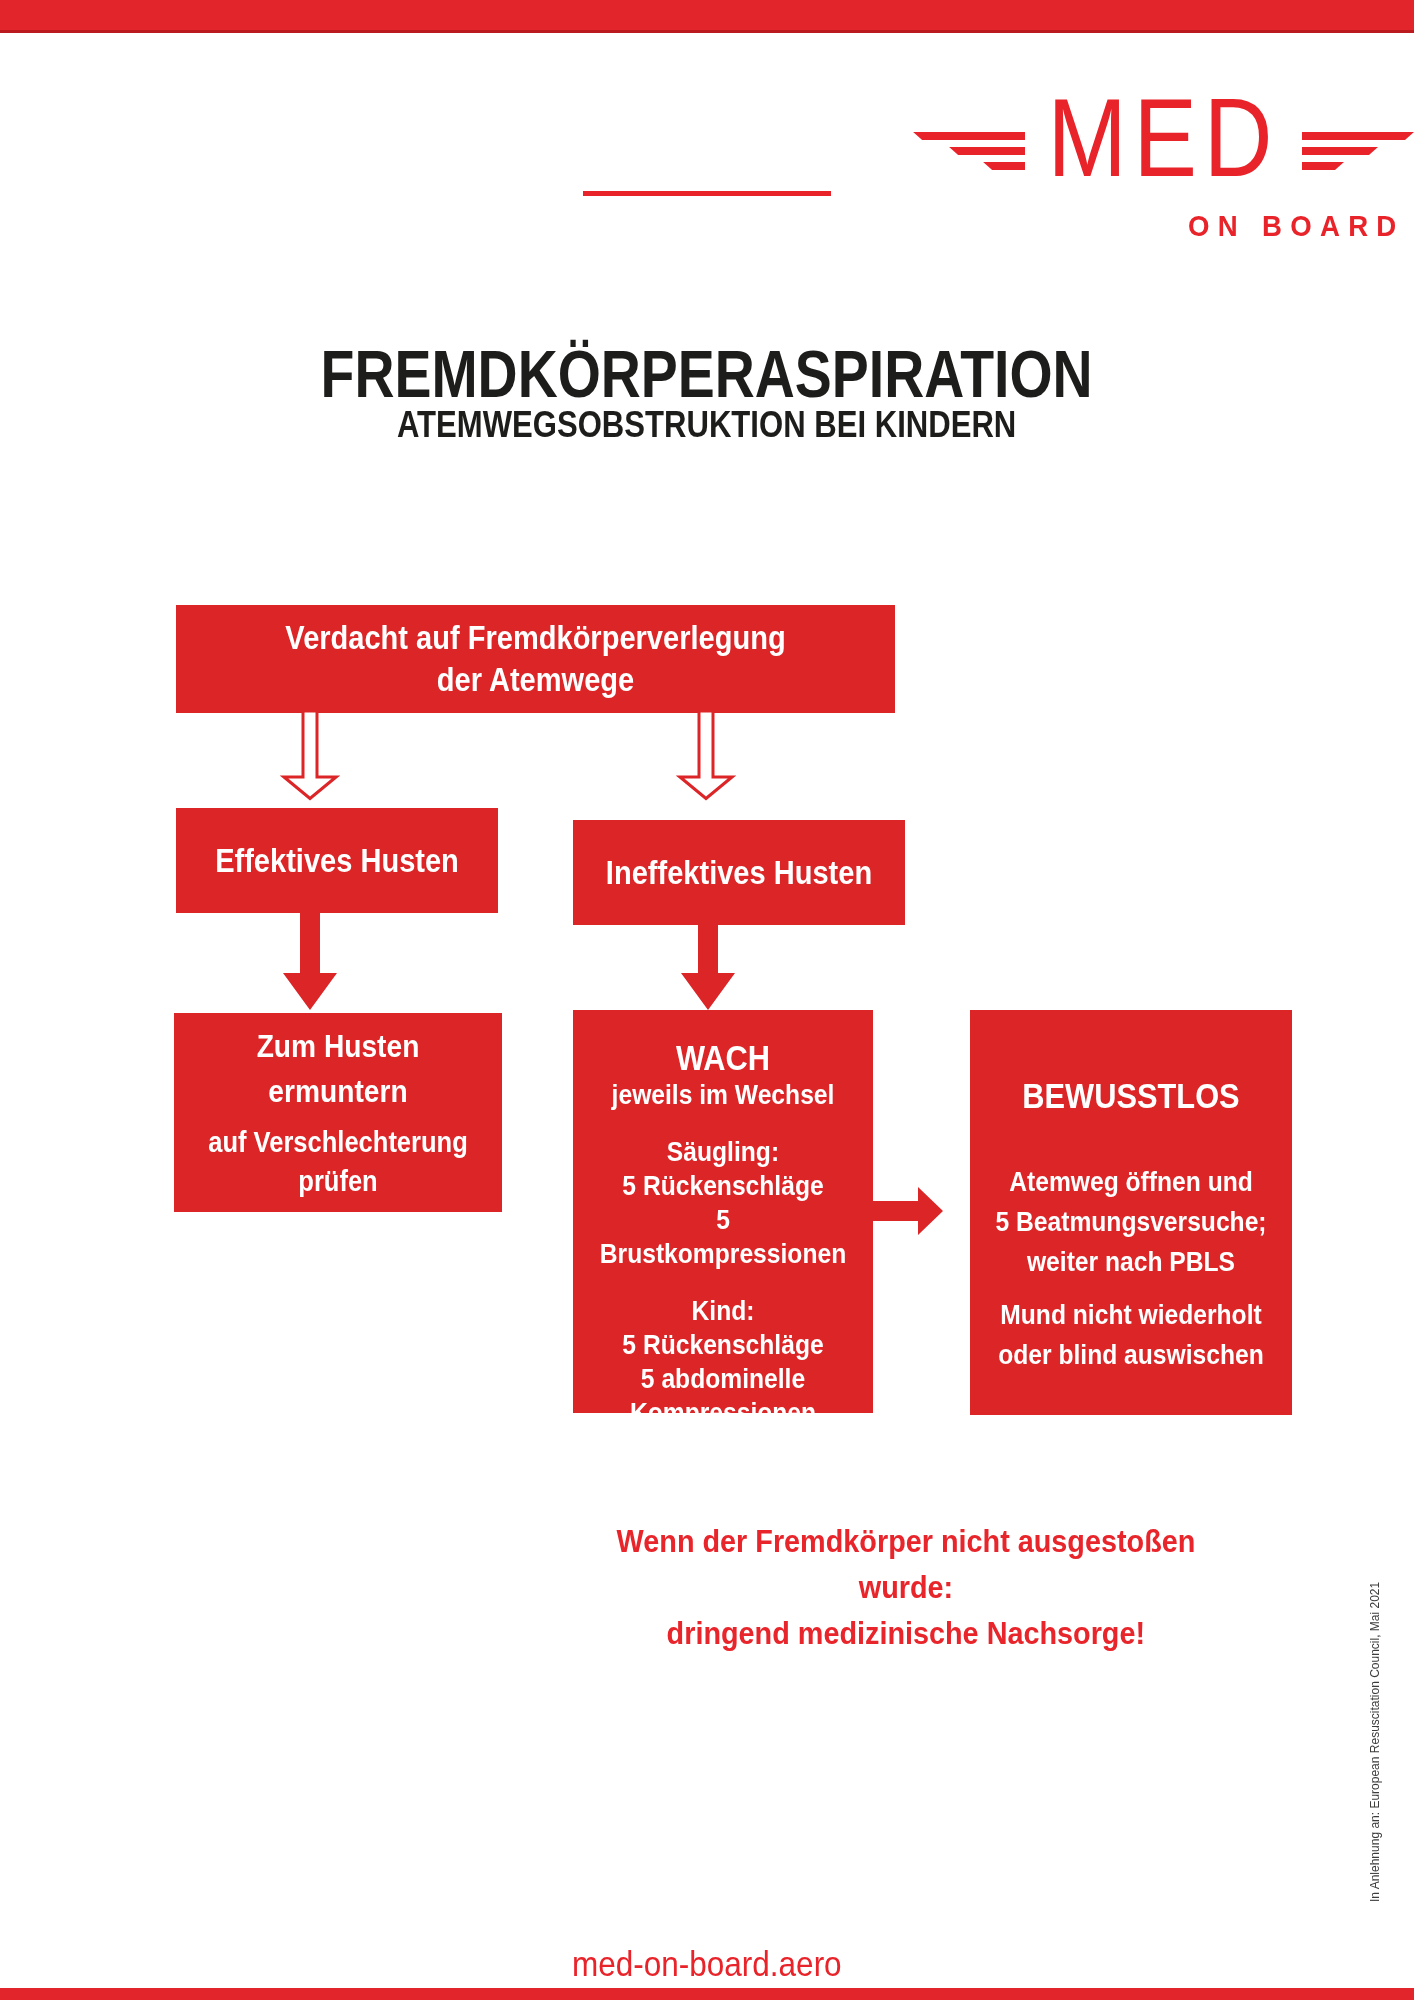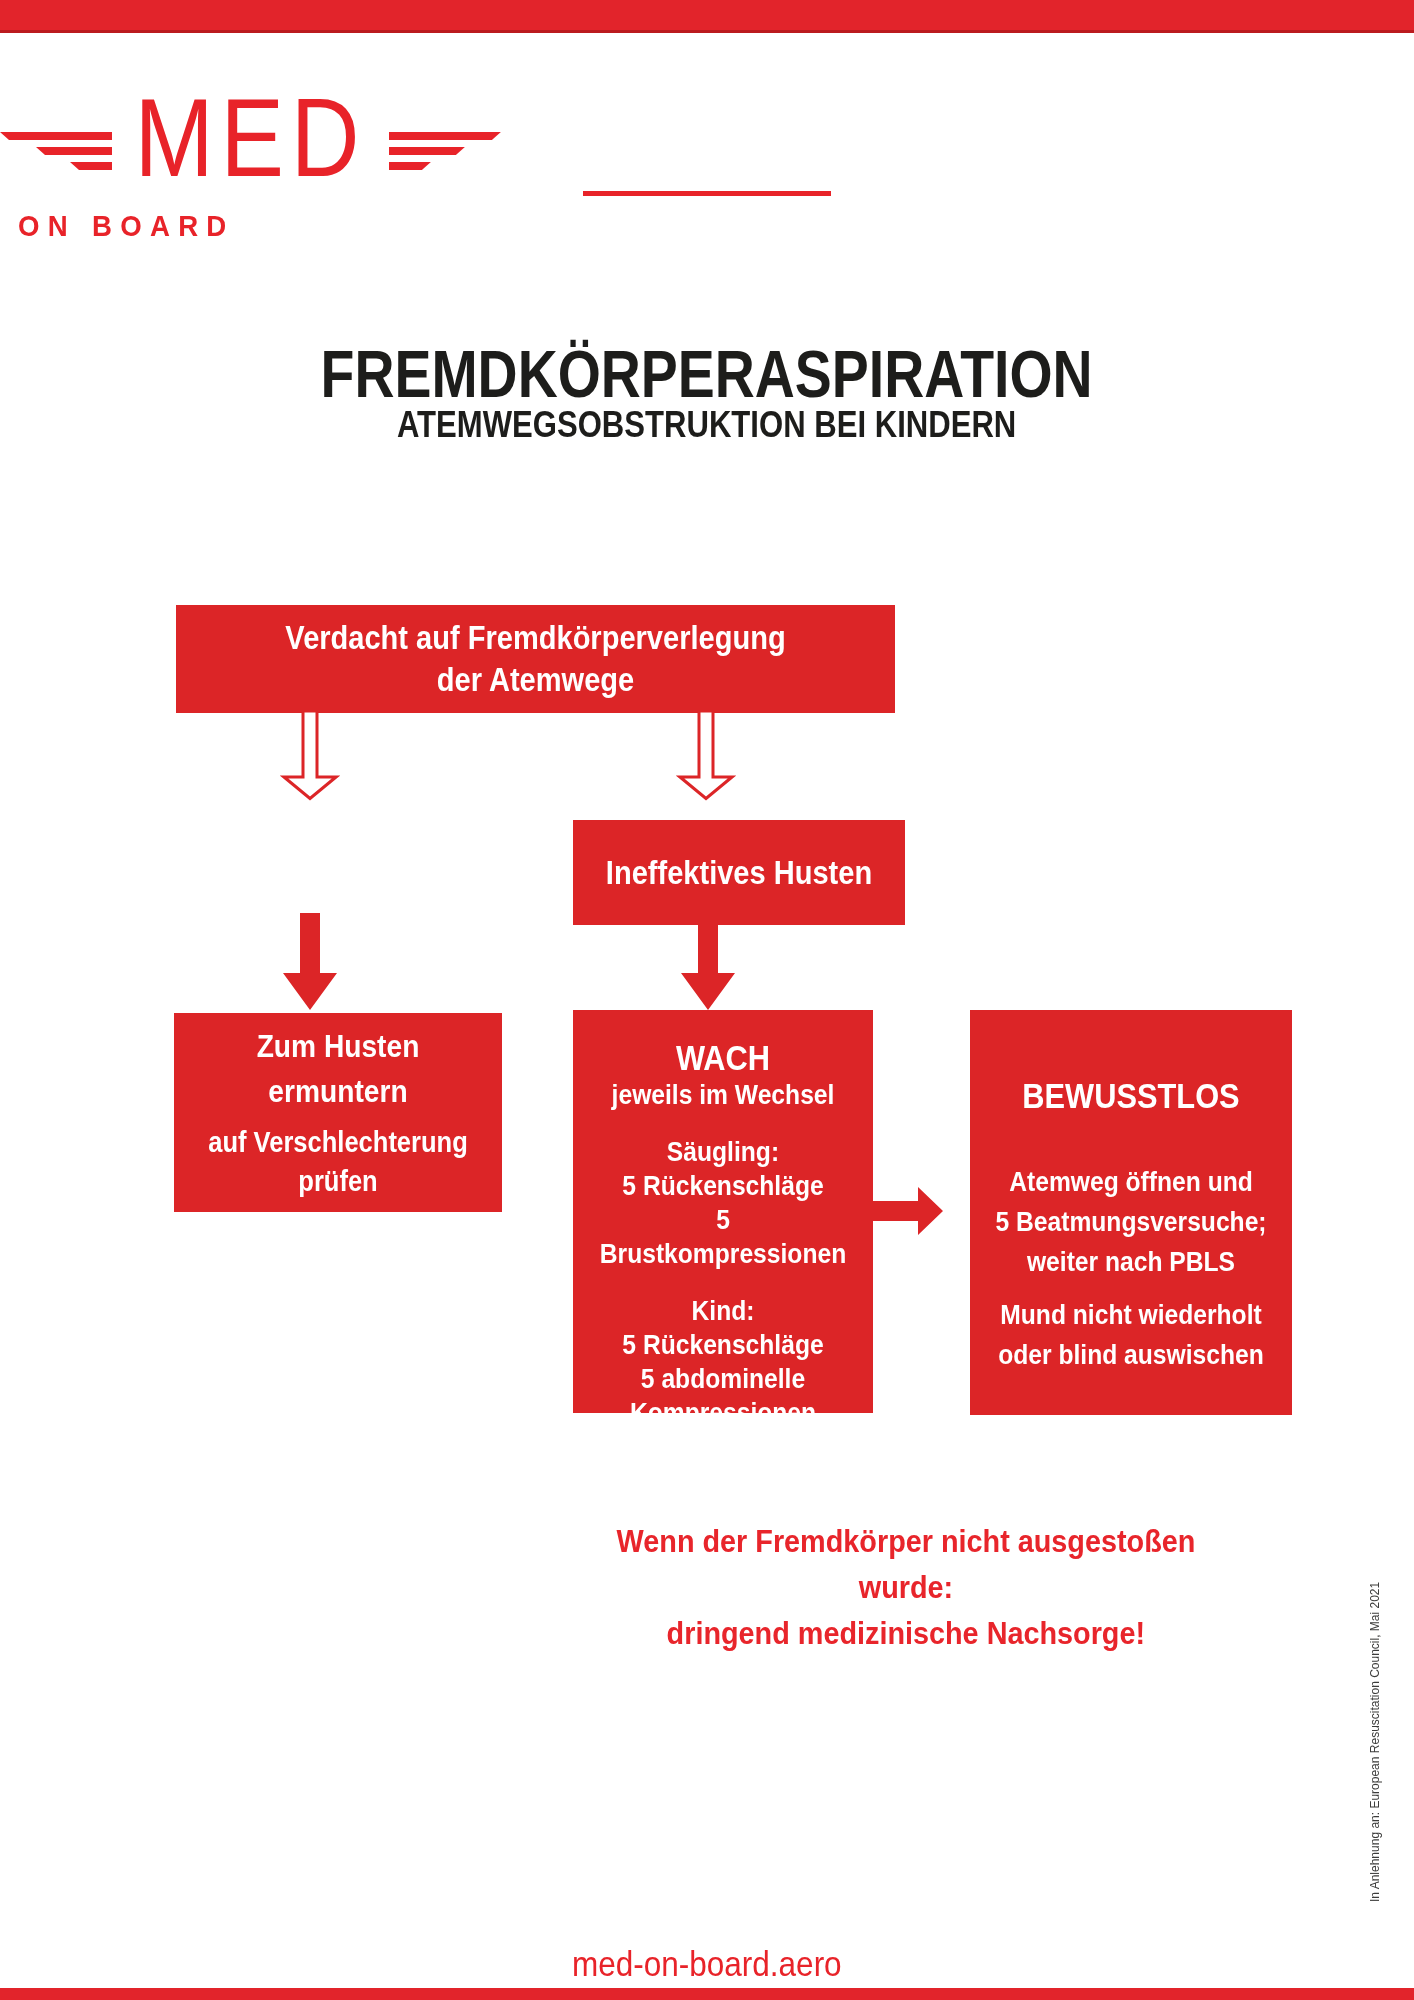--- a/index.html
+++ b/index.html
@@ -16,21 +16,21 @@
     position:absolute; left:0; top:0; width:100%; height:30px;
     background:#e2242b; border-bottom:3px solid #bb1b1f;
   }
   .bottombar {
     position:absolute; left:0; bottom:0; width:100%; height:12px;
     background:#e2242b;
   }
   
   .logo {
     position:absolute; left:0; top:94px; width:100%;
-    display:flex; flex-direction:column; align-items:flex-start;
+    display:flex; flex-direction:column; align-items:flex-end;
   }
   .logo-row { display:flex; align-items:center; }
   .logo-text {
     font-size:112px; line-height:88px; font-weight:400; color:#e82329;
     letter-spacing:8px; transform:scaleX(0.85); white-space:nowrap;
     padding:0 2px;
   }
   .wing { position:relative; width:112px; height:44px; margin-top:32px; }
   .wing i { position:absolute; height:8px; background:#e82329; display:block; }
   .wing-left i  { right:0; }
@@ -135,20 +135,23 @@
     </div>
   </div>
 
   <svg class="arrow" style="left:280px; top:711px;" width="60" height="90" viewBox="0 0 60 90">
     <path d="M23 0 L23 66 L4 66 L30 87.5 L56 66 L37 66 L37 0 Z" fill="#ffffff" stroke="#dc2527" stroke-width="3"></path>
   </svg>
   <svg class="arrow" style="left:676px; top:711px;" width="60" height="90" viewBox="0 0 60 90">
     <path d="M23 0 L23 66 L4 66 L30 87.5 L56 66 L37 66 L37 0 Z" fill="#ffffff" stroke="#dc2527" stroke-width="3"></path>
   </svg>
 
+  <div class="fbox box-effective">
+    <div class="inner">Effektives Husten</div>
+  </div>
   <div class="fbox box-ineffective">
     <div class="inner">Ineffektives Husten</div>
   </div>
 
   <svg class="arrow" style="left:280px; top:913px;" width="60" height="98" viewBox="0 0 60 98">
     <polygon points="20,0 40,0 40,60 57,60 30,97 3,60 20,60" fill="#dc2527"></polygon>
   </svg>
   <svg class="arrow" style="left:678px; top:913px;" width="60" height="98" viewBox="0 0 60 98">
     <polygon points="20,0 40,0 40,60 57,60 30,97 3,60 20,60" fill="#dc2527"></polygon>
   </svg>

